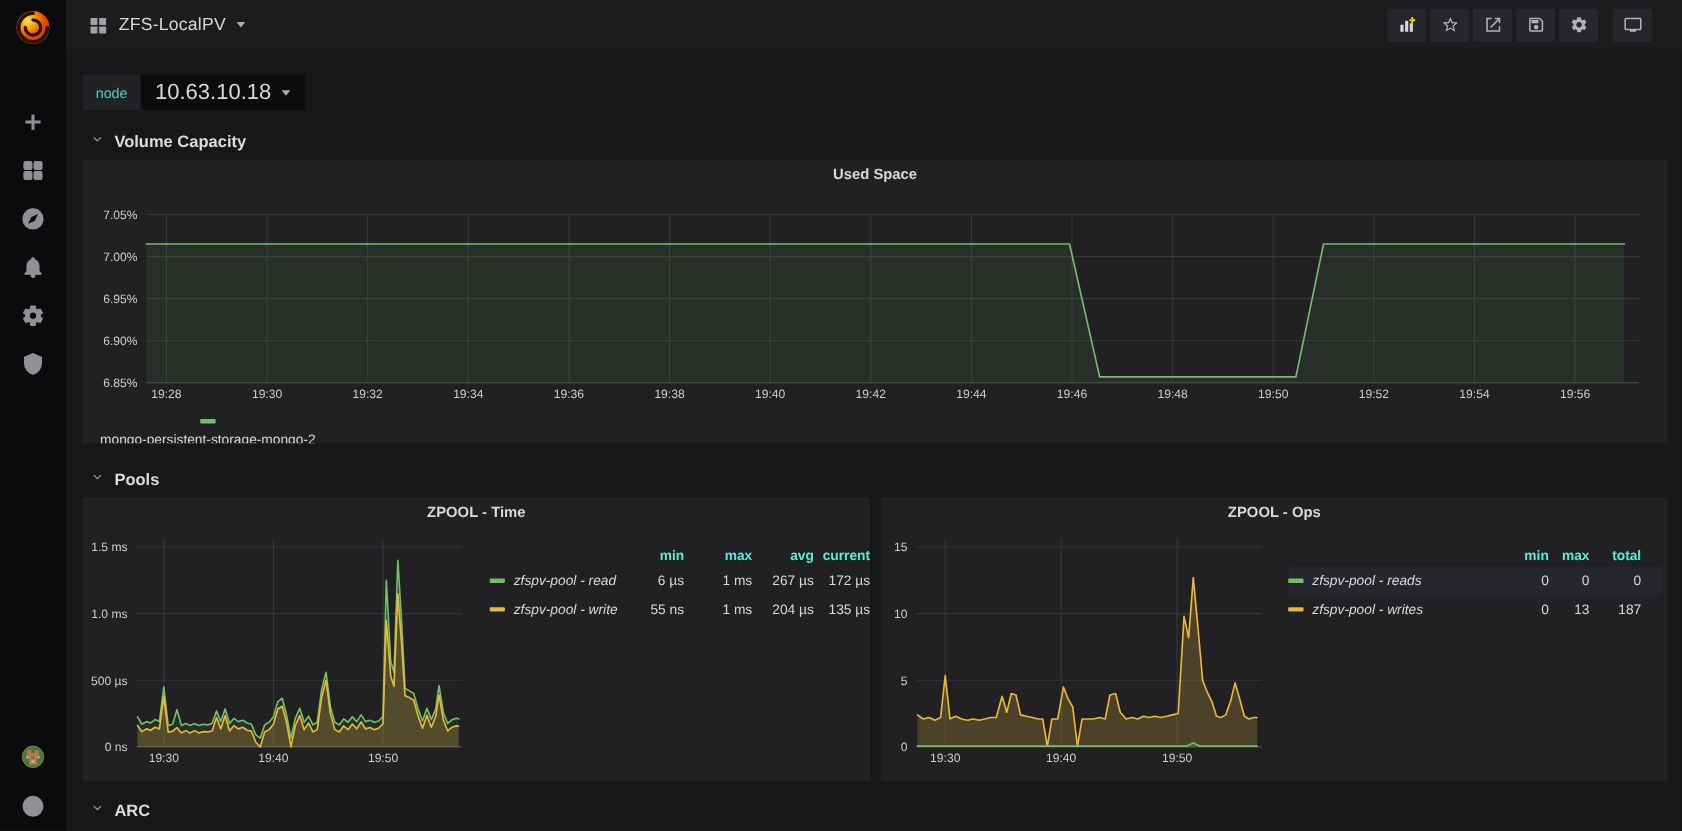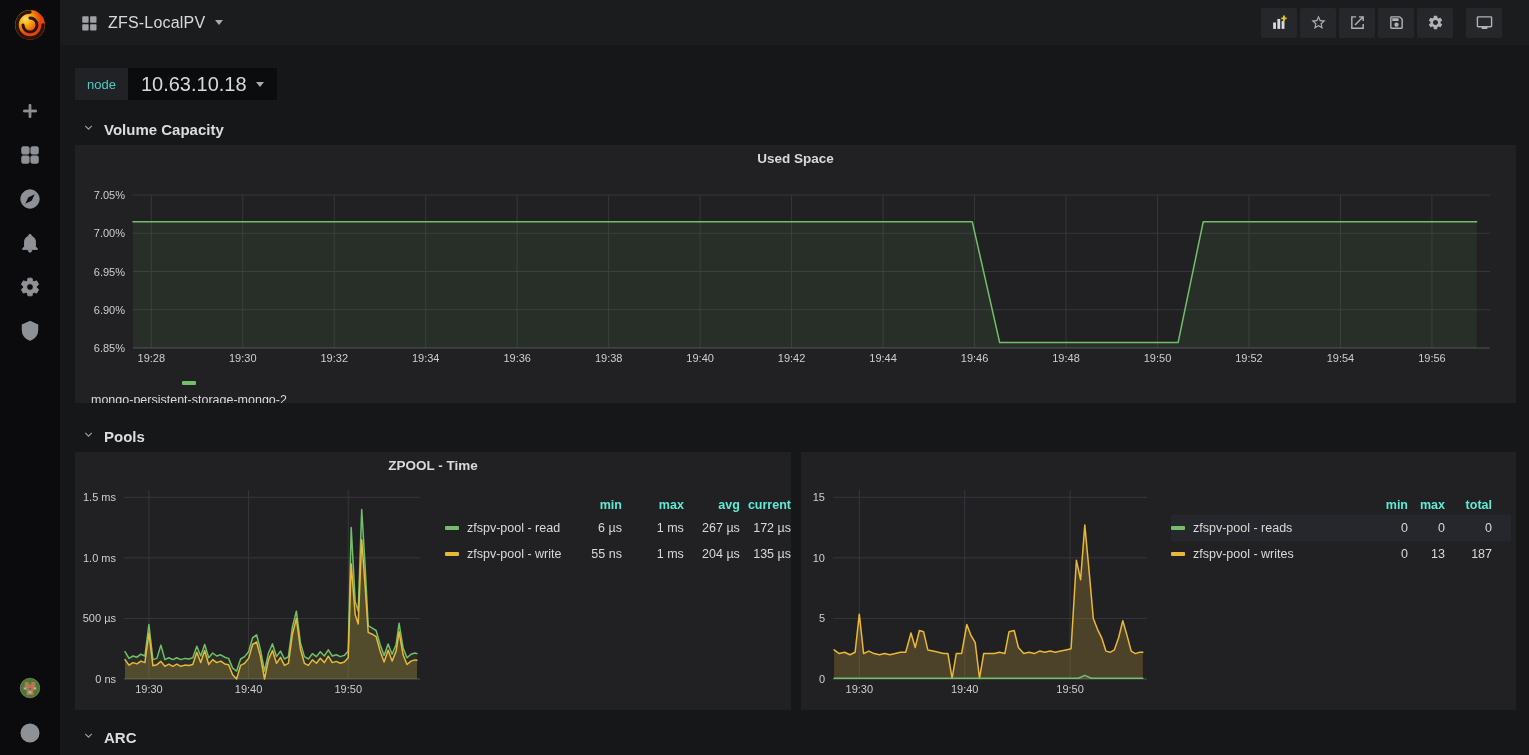--- a/index.html
+++ b/index.html
@@ -51,21 +51,21 @@
   .legend-simple { position:absolute; left:16px; top:236px; display:flex; align-items:center; gap:8px;
                    font-size:12.5px; color:#d8d9da; cursor:pointer;flex-direction:column; }
   .swatch { display:inline-block; width:14px; height:4px; border-radius:1px; }
 
   
   .legend-table { position:absolute; top:42px; white-space:nowrap; overflow:hidden; }
   .lt-row { display:flex; align-items:center; height:26px; font-size:12.5px; color:#d8d9da; border-radius:2px; }
   .lt-row.lt-head { height:21px; }
   .lt-head .lt-col { color:#5eead4; font-weight:700; }
   .lt-row.hl { background:#26272c; }
-  .lt-name { display:flex; align-items:center; gap:8px; cursor:pointer; }
+  .lt-name { display:flex; align-items:center; gap:8px; cursor:pointer;font-style:italic; }
   .lt-col { text-align:right; }
   .lt2 { left:370px; width:346px; }
   .lt2 .lt-name { width:130px; }
   .lt2 .lt-col:nth-child(2){ width:50px; } .lt2 .lt-col:nth-child(3){ width:63px; }
   .lt2 .lt-col:nth-child(4){ width:57px; } .lt2 .lt-col:nth-child(5){ width:52px; }
   .lt3 { left:370px; width:340px; }
   .lt3 .lt-name { width:130px; }
   .lt3 .lt-col:nth-child(2){ width:107px; } .lt3 .lt-col:nth-child(3){ width:37px; }
   .lt3 .lt-col:nth-child(4){ width:47px; }
 </style>
@@ -315,20 +315,21 @@
           <span class="lt-name"><i class="swatch" style="background:#eab839"></i>zfspv-pool - write</span>
           <span class="lt-col">55 ns</span>
           <span class="lt-col">1 ms</span>
           <span class="lt-col">204 µs</span>
           <span class="lt-col">135 µs</span>
         </div>
       </div>
   </div>
 
   <div class="panel" style="left:741px; top:407px; width:715px; height:258px">
+    <div class="panel-title">ZPOOL - Ops</div>
     <svg class="chart-svg" width="715" height="258" viewBox="0 0 715 258">
         <line x1="58.34228187919463" x2="58.34228187919463" y1="38" y2="227" stroke="#35373b"></line>
         <text class="tick" x="58.34228187919463" y="241" text-anchor="middle">19:30</text>
         <line x1="163.71140939597316" x2="163.71140939597316" y1="38" y2="227" stroke="#35373b"></line>
         <text class="tick" x="163.71140939597316" y="241" text-anchor="middle">19:40</text>
         <line x1="269.0805369127517" x2="269.0805369127517" y1="38" y2="227" stroke="#35373b"></line>
         <text class="tick" x="269.0805369127517" y="241" text-anchor="middle">19:50</text>
         <line x1="32" x2="346" y1="227" y2="227" stroke="#35373b"></line>
         <text class="tick" x="24" y="231" text-anchor="end">0</text>
         <line x1="32" x2="346" y1="166.4230769230769" y2="166.4230769230769" stroke="#35373b"></line>

